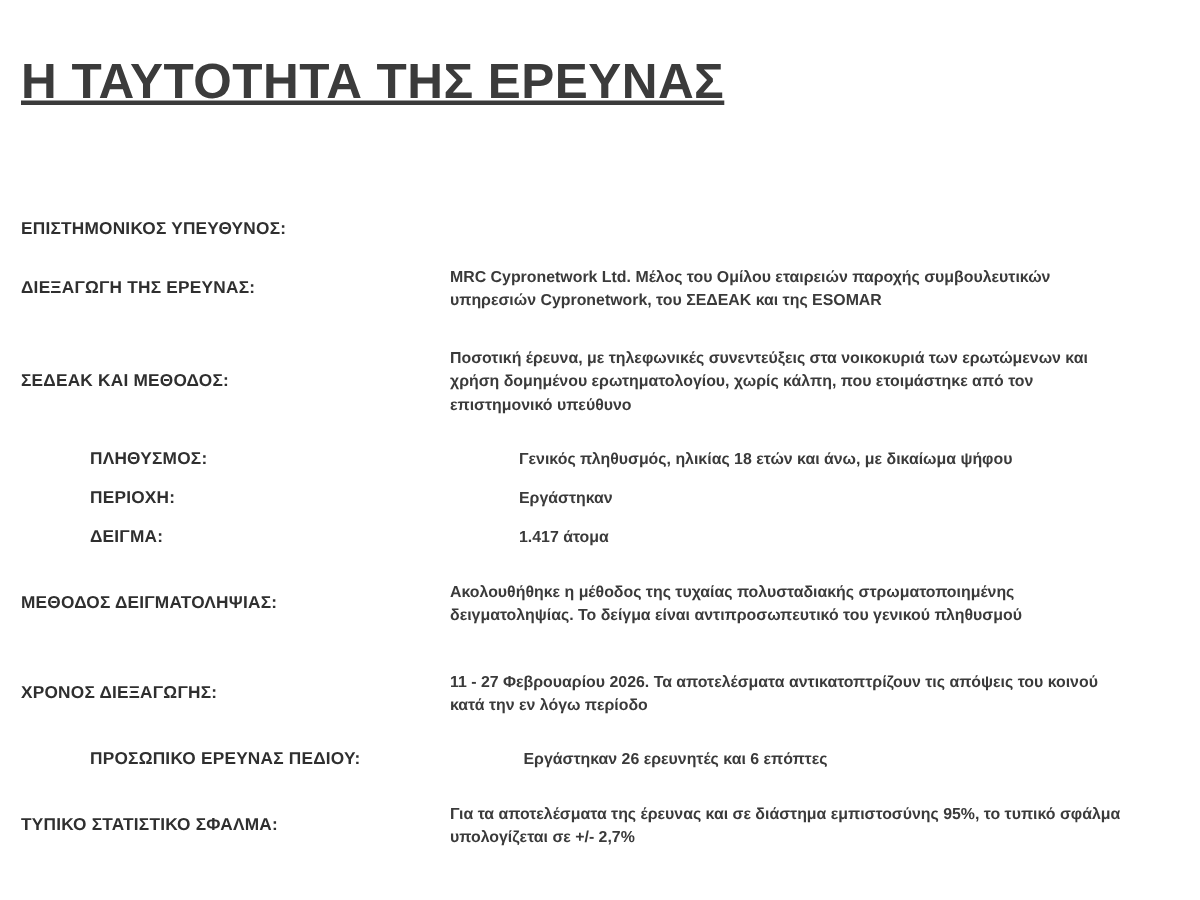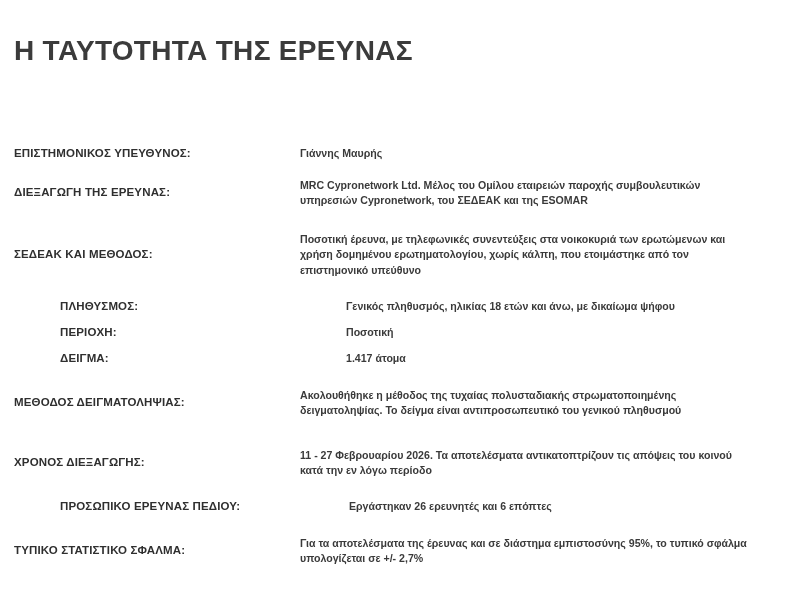--- a/index.html
+++ b/index.html
@@ -22,26 +22,27 @@
     width: 800px;
     height: 600px;
     box-sizing: border-box;
   }
 
   
   .slide-title {
     position: absolute;
     left: 14px;
     top: 36px;
-    font-size: 28px;
+    font-size: 33px;
     font-weight: bold;
     letter-spacing: 0.3px;
     color: #3b3b3b;
     line-height: 1.1;
     white-space: nowrap;
+    text-decoration: underline;
   }
 
   
   .info-table {
     position: absolute;
     left: 0;
     top: 138px;
     width: 800px;
   }
 
@@ -93,21 +94,20 @@
 <body>
 
 <div class="slide">
 
   <div class="slide-title">Η ΤΑΥΤΟΤΗΤΑ ΤΗΣ ΕΡΕΥΝΑΣ</div>
 
   <div class="info-table">
 
     <div class="info-row r-h1">
       <div class="info-label">ΕΠΙΣΤΗΜΟΝΙΚΟΣ ΥΠΕΥΘΥΝΟΣ:</div>
-      <div class="info-value">Γιάννης Μαυρής</div>
     </div>
 
     <div class="info-row r-h2">
       <div class="info-label">ΔΙΕΞΑΓΩΓΗ ΤΗΣ ΕΡΕΥΝΑΣ:</div>
       <div class="info-value">MRC Cypronetwork Ltd. Μέλος του Ομίλου εταιρειών παροχής συμβουλευτικών
 υπηρεσιών Cypronetwork, του ΣΕΔΕΑΚ και της ESOMAR</div>
     </div>
 
     <div class="spacer-sm"></div>
 
@@ -121,21 +121,21 @@
 
     <div class="spacer-sm"></div>
 
     <div class="info-row r-h-tight">
       <div class="info-label">ΠΛΗΘΥΣΜΟΣ:</div>
       <div class="info-value">Γενικός πληθυσμός, ηλικίας 18 ετών και άνω, με δικαίωμα ψήφου</div>
     </div>
 
     <div class="info-row r-h-tight">
       <div class="info-label">ΠΕΡΙΟΧΗ:</div>
-      <div class="info-value">Ποσοτική</div>
+      <div class="info-value">Εργάστηκαν</div>
     </div>
 
     <div class="info-row r-h-tight">
       <div class="info-label">ΔΕΙΓΜΑ:</div>
       <div class="info-value">1.417 άτομα</div>
     </div>
 
     <div class="spacer-sm"></div>
 
     <div class="info-row r-h2">

